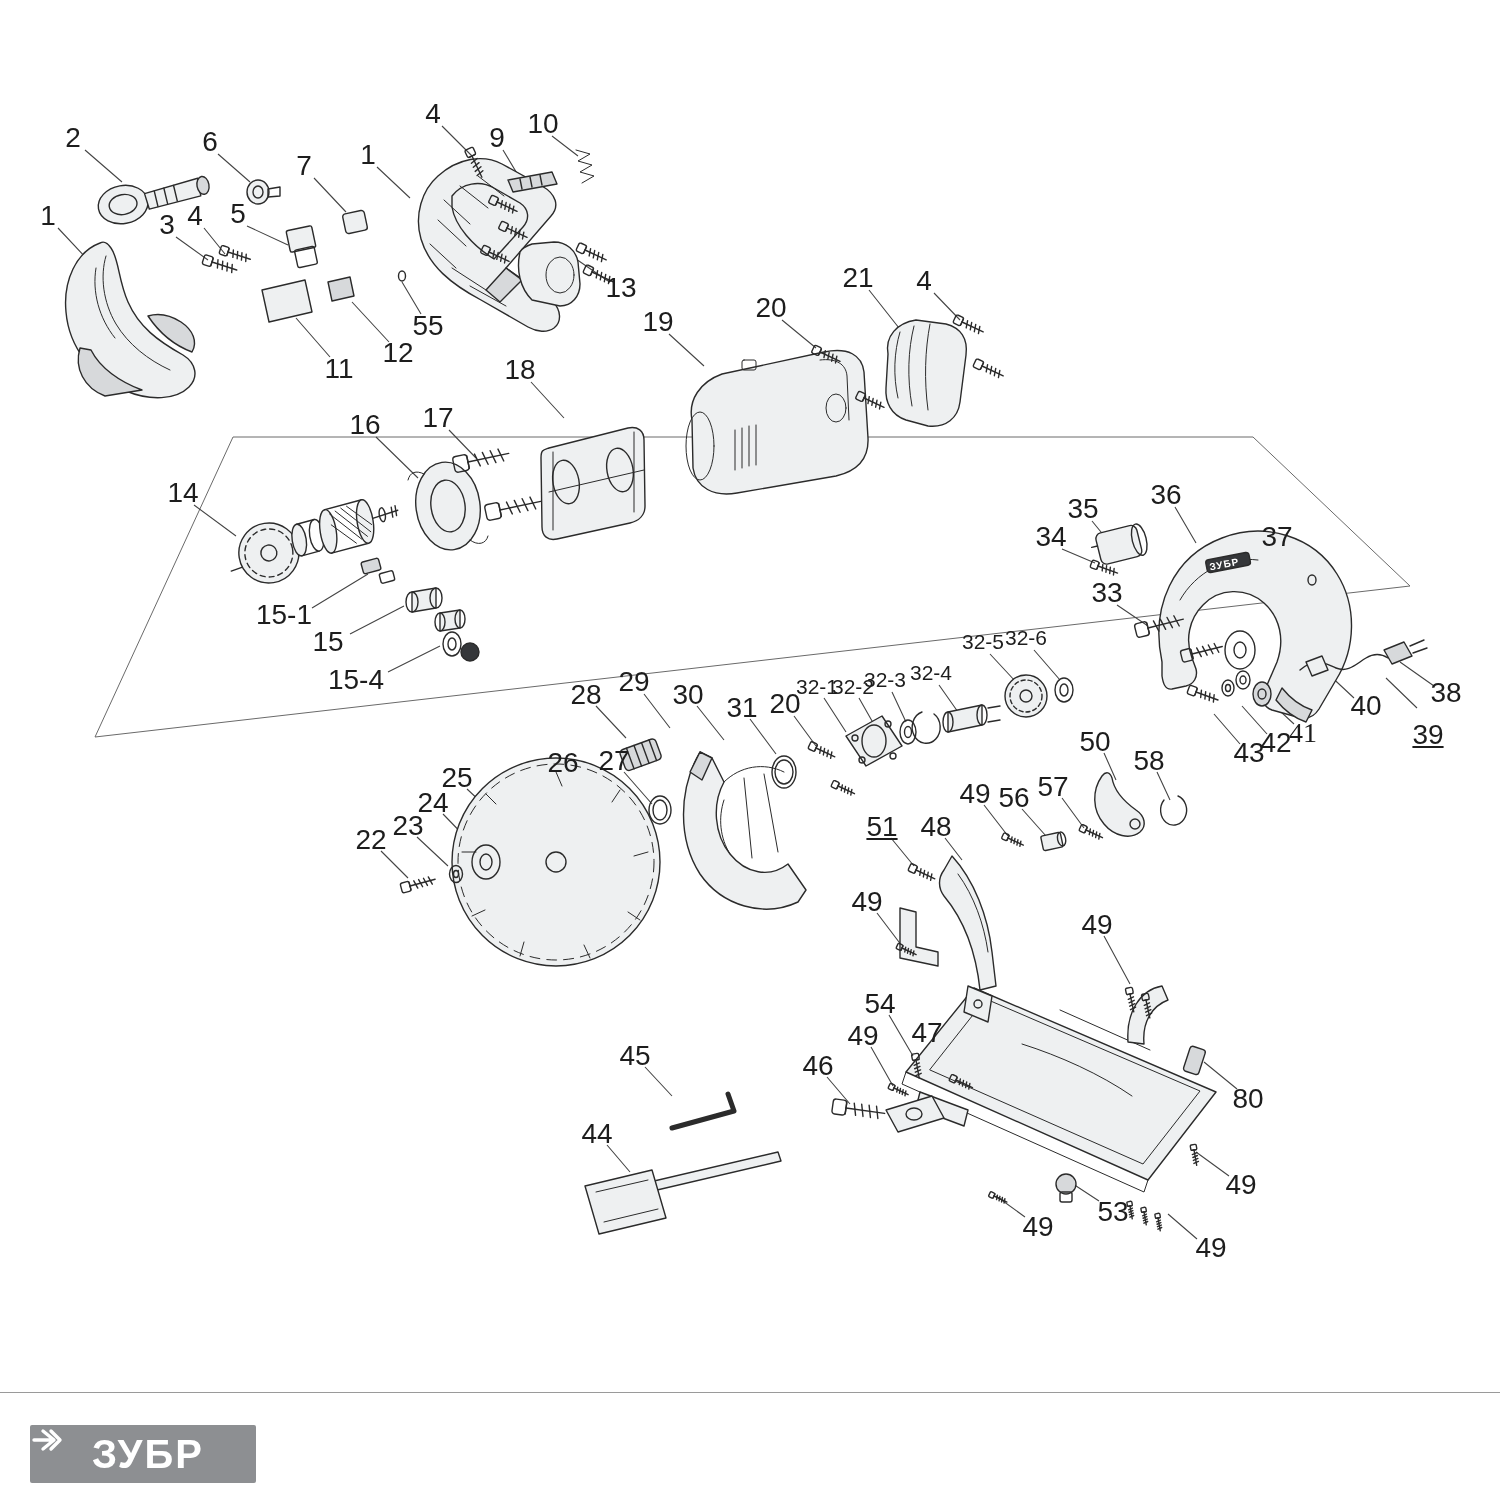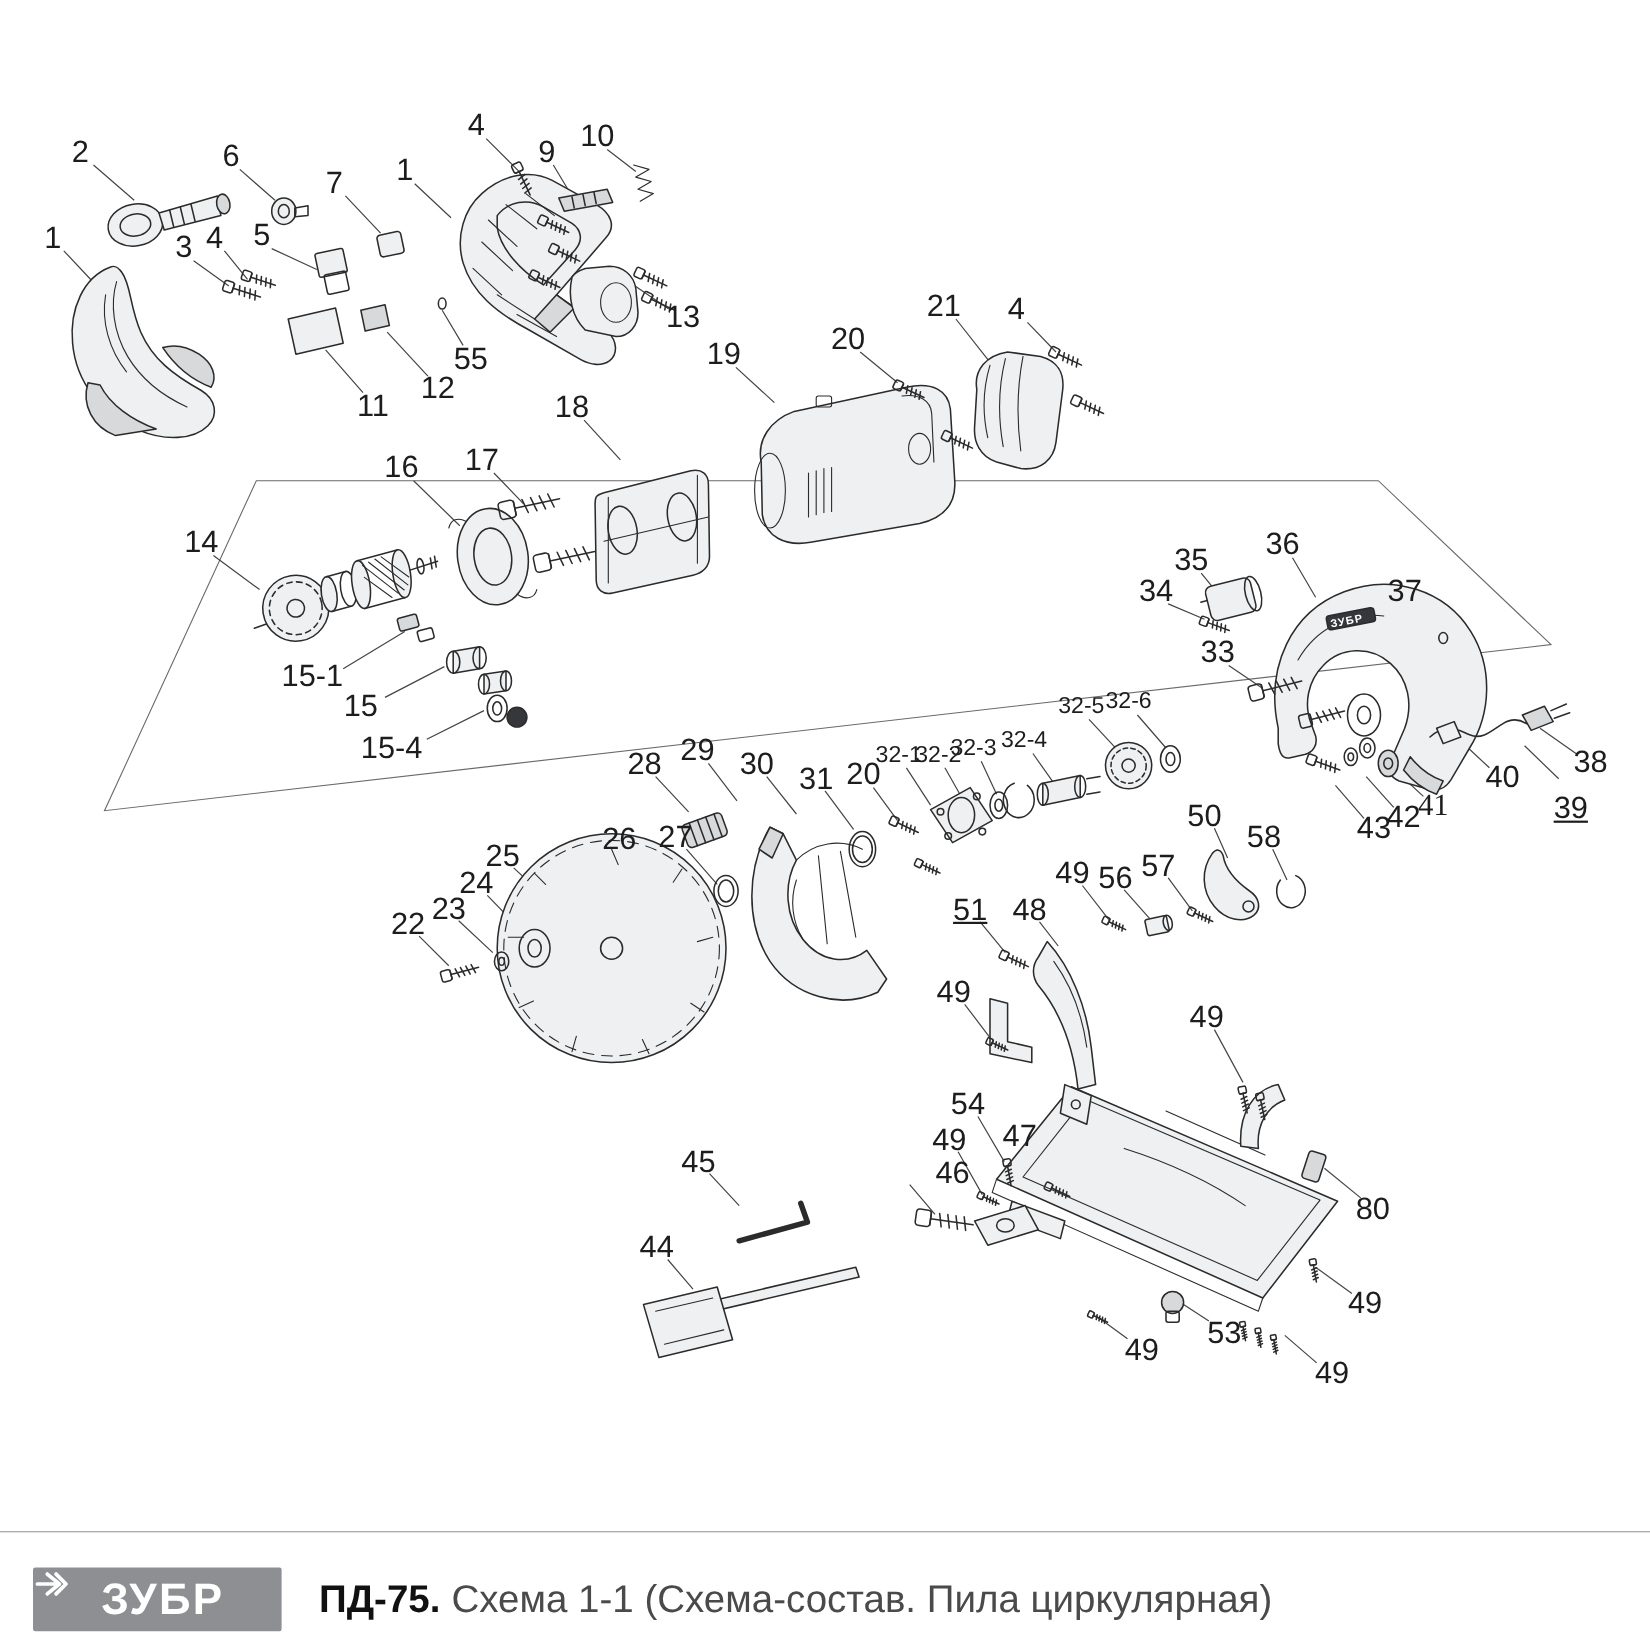--- a/index.html
+++ b/index.html
@@ -440,21 +440,21 @@
         <div class="part-label" style="left: 975px; top: 794px;">49</div>
         <div class="part-label" style="left: 1014px; top: 798px;">56</div>
         <div class="part-label" style="left: 1053px; top: 787px; text-align: right;">57</div>
         <div class="part-label" style="left: 882px; top: 827px; text-decoration: underline;">51</div>
         <div class="part-label" style="left: 936px; top: 827px;">48</div>
         <div class="part-label" style="left: 867px; top: 902px;">49</div>
         <div class="part-label" style="left: 1097px; top: 925px;">49</div>
         <div class="part-label" style="left: 880px; top: 1004px;">54</div>
         <div class="part-label" style="left: 863px; top: 1036px;">49</div>
         <div class="part-label" style="left: 927px; top: 1033px;">47</div>
-        <div class="part-label" style="left: 818px; top: 1066px; margin-left: 48px;">46</div>
+        <div class="part-label" style="left: 818px; top: 1066px;">46</div>
         <div class="part-label" style="left: 635px; top: 1056px;">45</div>
         <div class="part-label" style="left: 597px; top: 1134px;">44</div>
         <div class="part-label" style="left: 1248px; top: 1099px;">80</div>
         <div class="part-label" style="left: 1241px; top: 1185px;">49</div>
         <div class="part-label" style="left: 1113px; top: 1212px;">53</div>
         <div class="part-label" style="left: 1038px; top: 1227px;">49</div>
         <div class="part-label" style="left: 1211px; top: 1248px;">49</div>
       </div>
   </div>
 
@@ -462,17 +462,14 @@
 
   <div class="footer">
     <div class="logo" style="background: rgb(141, 143, 146);">
       <span class="logo-icon">
         <svg width="36" height="36" viewBox="0 0 36 36">
           <path d="M4,18 L20,18 M13,9 L24,18 L13,27 M21,9 L30,18 L21,27" stroke="#ffffff" stroke-width="3.4" fill="none" stroke-linecap="round" stroke-linejoin="round"></path>
         </svg>
       </span>
       <span class="logo-text">ЗУБР</span>
     </div>
-    <div class="caption">
-      <span class="model">ПД-75.</span><span class="schema">Схема 1-1 (Схема-состав. Пила циркулярная)</span>
-    </div>
   </div>
 </div>
 
 </body></html>

